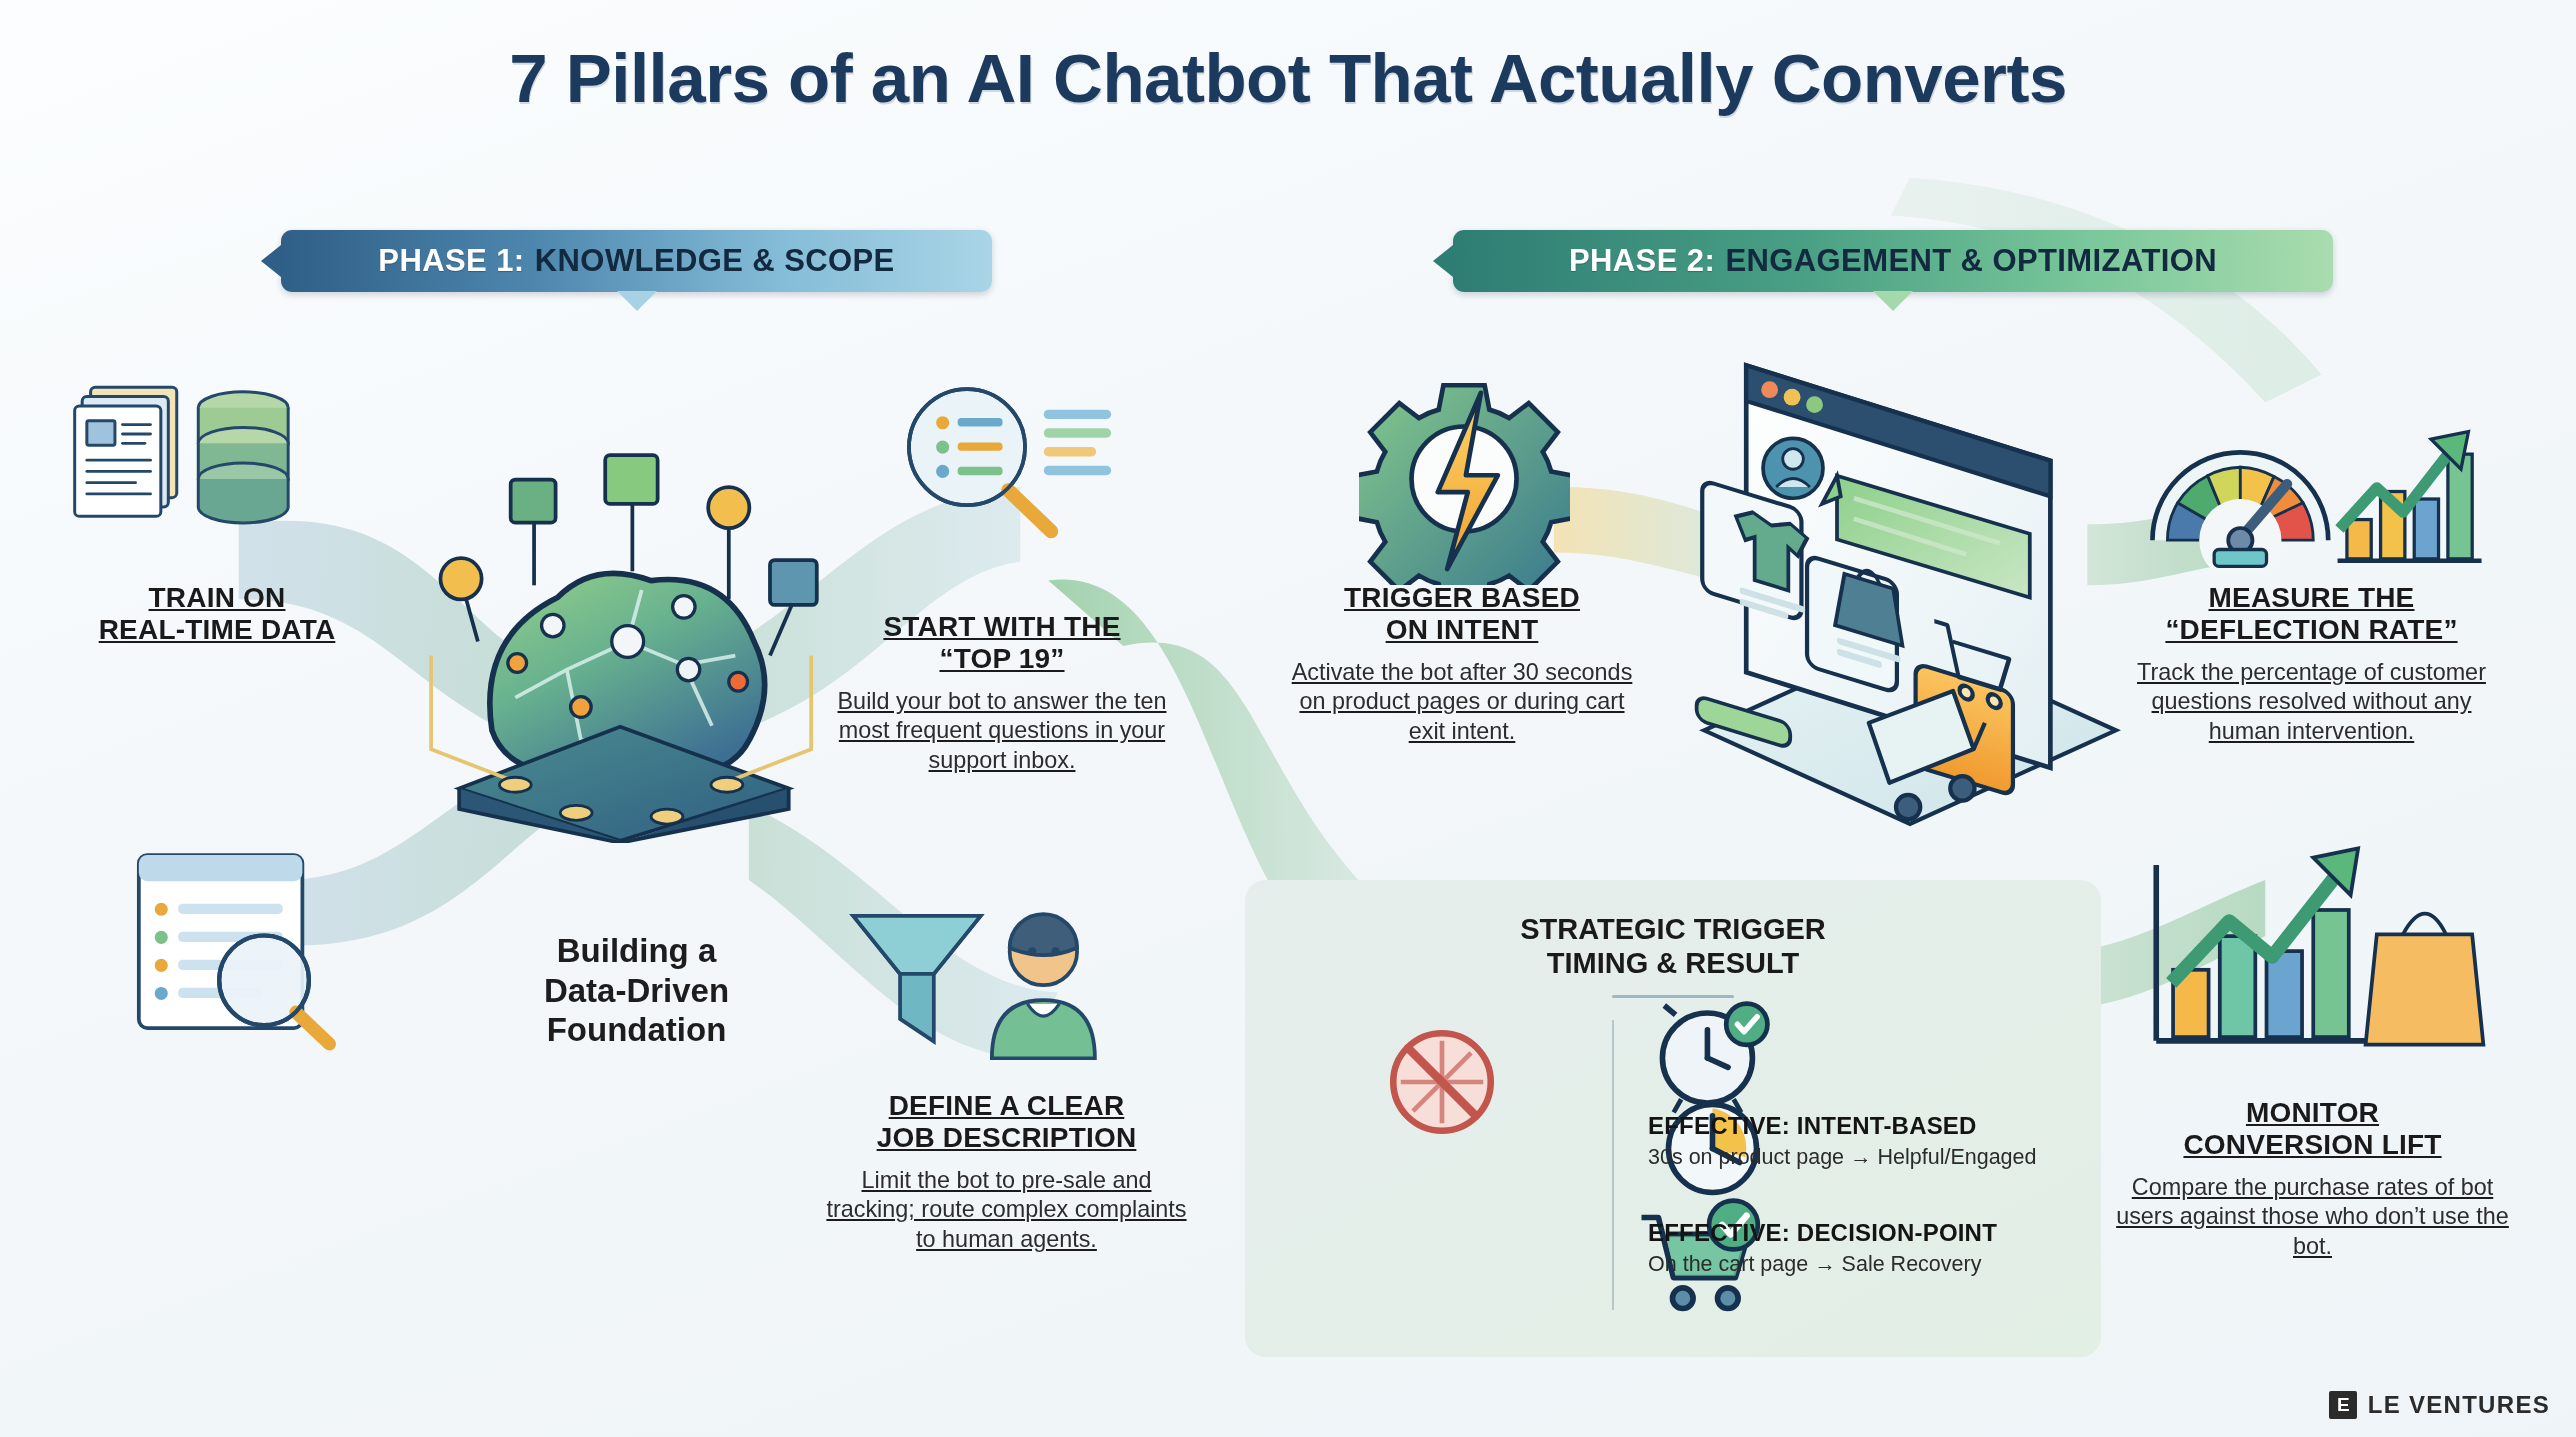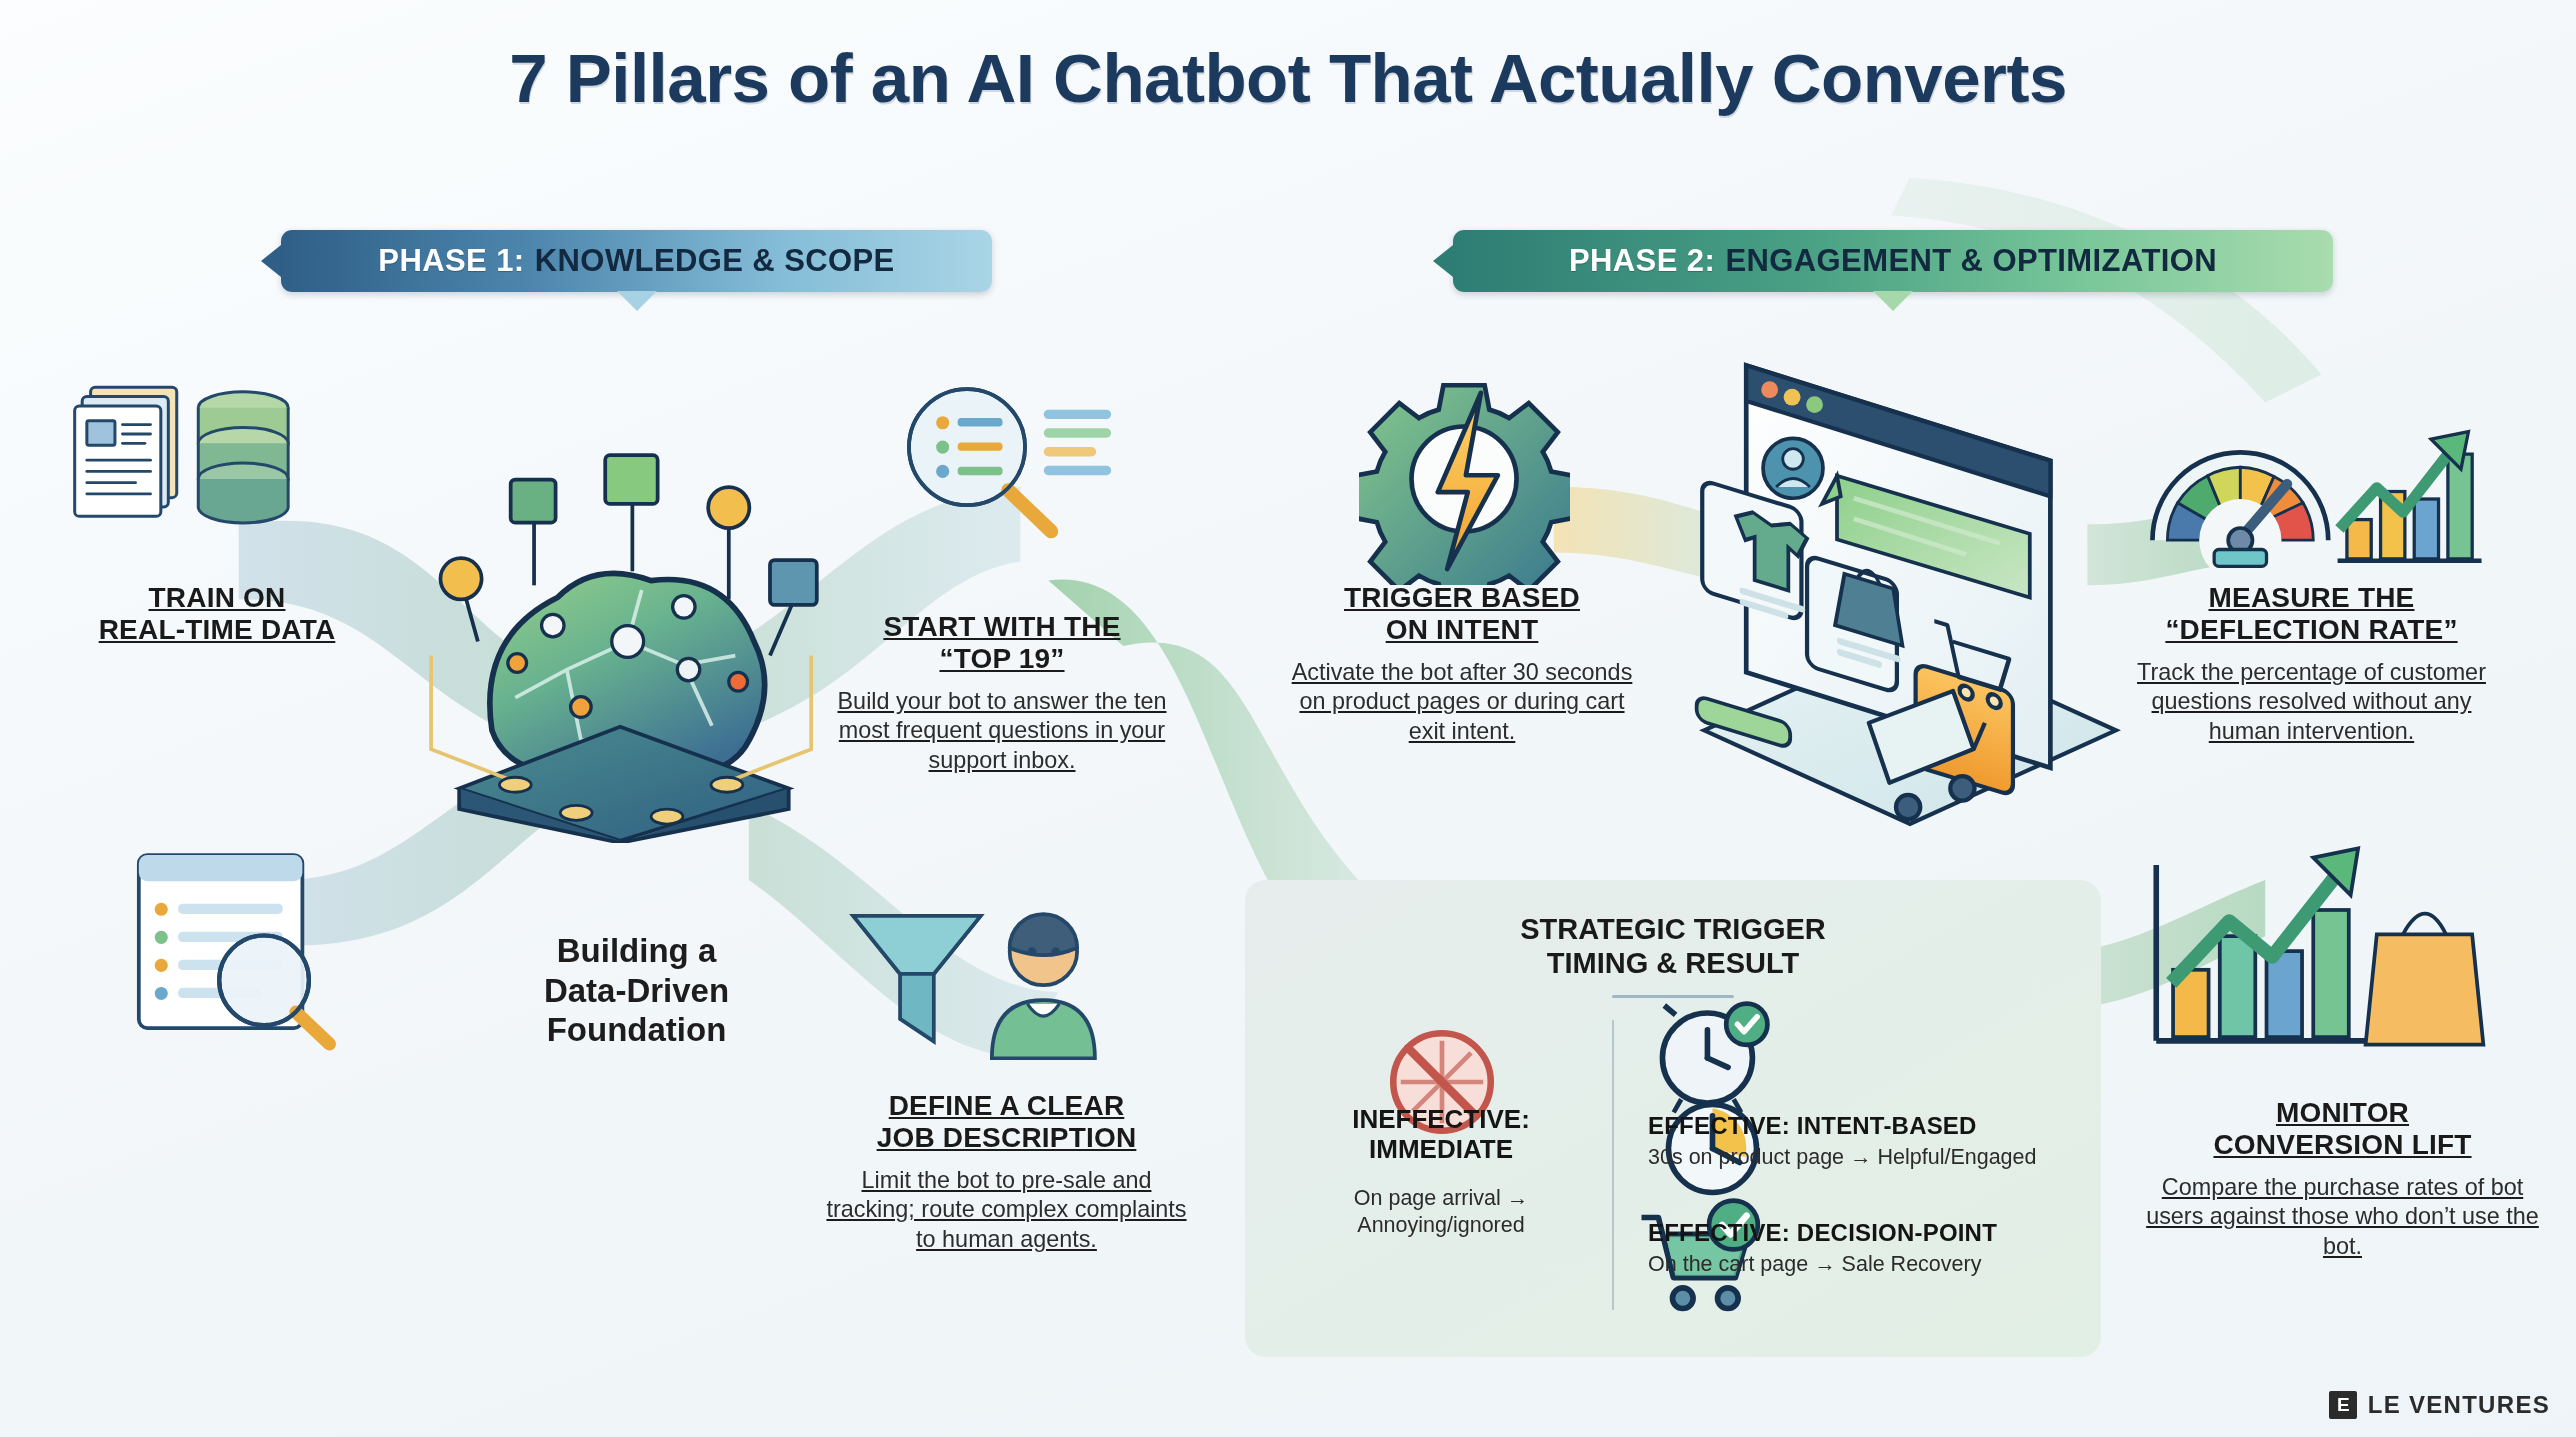--- a/index.html
+++ b/index.html
@@ -480,21 +480,21 @@
 </div>
 
 <div class="pillar" style="left:2115px; top:582px; width:393px;">
   <h3>
     <span>MEASURE THE</span><br>
     <span>“DEFLECTION RATE”</span>
   </h3>
   <p>Track the percentage of customer questions resolved without any human intervention.</p>
 </div>
 
-<div class="pillar" style="left:2111px; top:1097px; width:403px;margin-left:30px;">
+<div class="pillar" style="left:2111px; top:1097px; width:403px;">
   <h3>
     <span>MONITOR</span><br>
     <span>CONVERSION LIFT</span>
   </h3>
   <p>Compare the purchase rates of bot users against those who don’t use the bot.</p>
 </div>
 
 <div class="caption" style="left:468px; top:931px; width:337px;">
   <div>Building a</div>
   <div>Data-Driven</div>
@@ -518,27 +518,20 @@
     <circle cx="64" cy="64" r="52" fill="#f7ded8" stroke="#c2564c" stroke-width="7"></circle>
     <g stroke="#c2564c" stroke-width="5" opacity=".65">
       <line x1="64" y1="20" x2="64" y2="108"></line>
         <line x1="20" y1="64" x2="108" y2="64"></line>
       <line x1="33" y1="33" x2="95" y2="95"></line>
         <line x1="95" y1="33" x2="33" y2="95"></line>
     </g>
     <line x1="28" y1="28" x2="100" y2="100" stroke="#c2564c" stroke-width="9" stroke-linecap="round"></line>
   </svg>
 
-  <div class="ineff">
-    <h4>
-      <span>INEFFECTIVE:</span><br>
-      <span>IMMEDIATE</span>
-    </h4>
-    <p>On page arrival → Annoying/ignored</p>
-  </div>
 
   <svg class="abs" style="left:408px; top:118px;" width="122" height="120" viewBox="0 0 130 128">
     <g stroke="#16314d" stroke-width="6" fill="none">
       <line x1="24" y1="18" x2="12" y2="8"></line>
         <line x1="92" y1="18" x2="104" y2="8"></line>
       <circle cx="58" cy="64" r="48" fill="#eef4f7"></circle>
     </g>
     <g stroke="#16314d" stroke-width="6" stroke-linecap="round">
       <line x1="58" y1="64" x2="58" y2="34"></line>
         <line x1="58" y1="64" x2="80" y2="74"></line>

